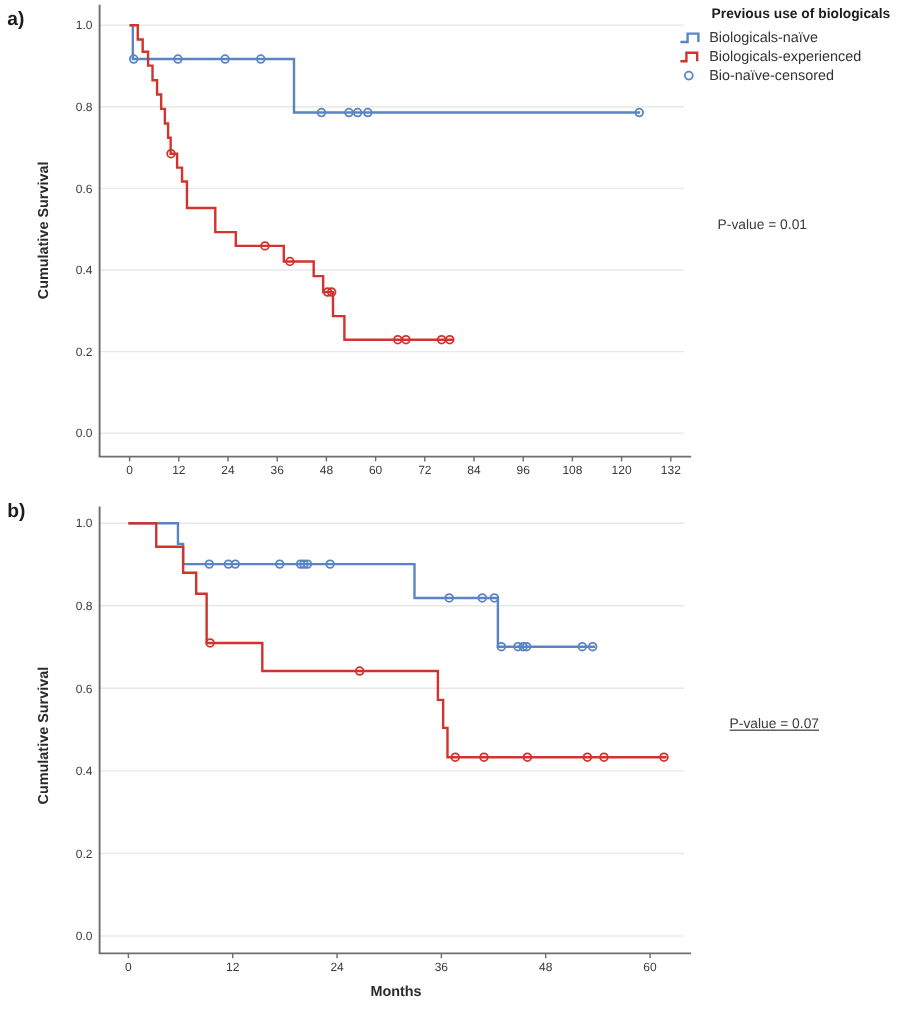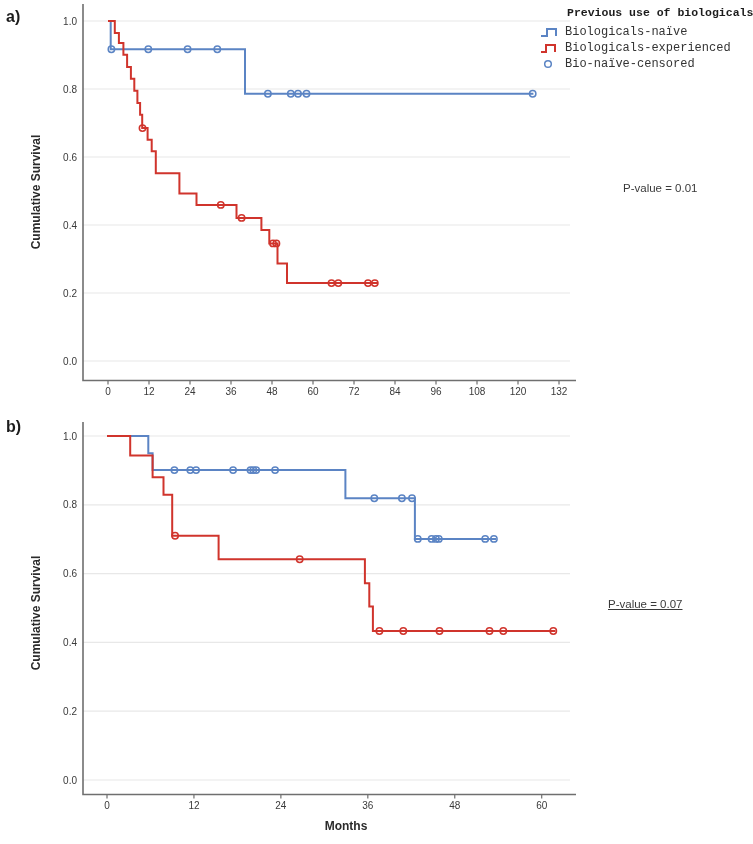--- a/index.html
+++ b/index.html
@@ -6,26 +6,26 @@
   body{font-family:"Liberation Sans", sans-serif; color:#3a3a3a;}
   #figure{position:relative;width:753px;height:844px;background:#ffffff;overflow:hidden;}
   #charts{position:absolute;left:0;top:0;}
   .panel-label{position:absolute;font-size:16px;font-weight:bold;color:#1c1c1c;}
   #label-a{left:6px;top:8px;}
   #label-b{left:6px;top:418px;}
   .y-title{position:absolute;width:160px;text-align:center;font-size:12px;font-weight:bold;color:#2b2b2b;
            transform:rotate(-90deg);white-space:nowrap;}
   #ytitle-a{left:-44px;top:185px;}
   #ytitle-b{left:-44px;top:606px;}
-  .x-title{position:absolute;left:246px;top:819px;width:200px;text-align:center;
+  .x-title{position:absolute;left:230px;top:819px;width:200px;text-align:center;
            font-size:12px;font-weight:bold;color:#2b2b2b;}
   .pvalue{position:absolute;font-size:11.5px;color:#3a3a3a;}
-  #pvalue-a{left:623px;top:182px;}
+  #pvalue-a{left:598px;top:182px;}
   #pvalue-b{left:608px;top:598px;text-decoration:underline;}
-  #legend{position:absolute;left:540px;top:6px;width:187px;font-family:Liberation Mono, monospace;}
+  #legend{position:absolute;left:566px;top:6px;width:187px;}
   .legend-title{font-size:11.5px;font-weight:bold;color:#1c1c1c;margin:0 0 5px 27px;white-space:nowrap;}
   .legend-item{display:flex;align-items:center;height:16px;font-size:12px;color:#333;}
   .legend-item svg{flex:0 0 22px;margin-right:3px;}
   .legend-item span{white-space:nowrap;}
 </style>
 </head>
 <body>
 
 <div id="figure">
 

